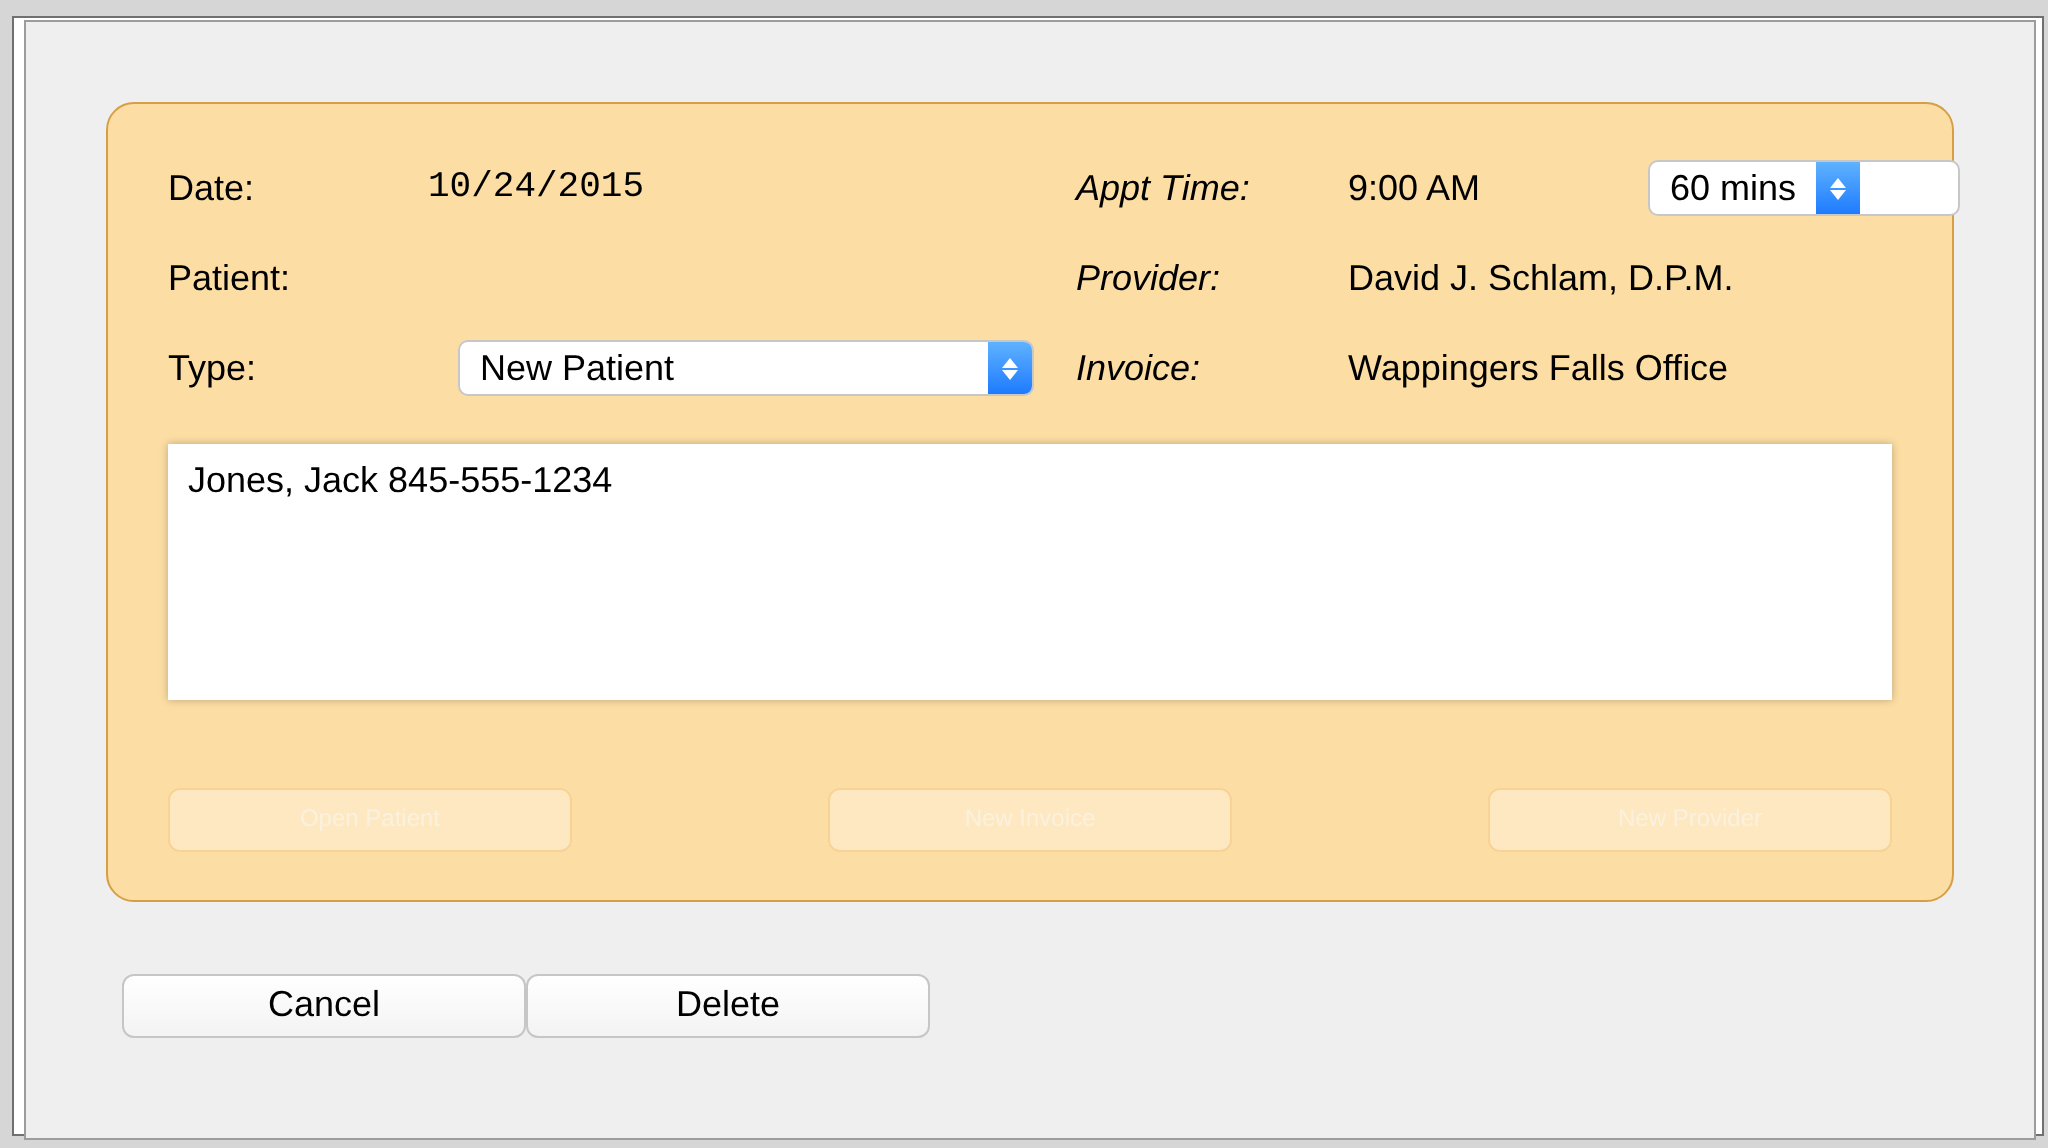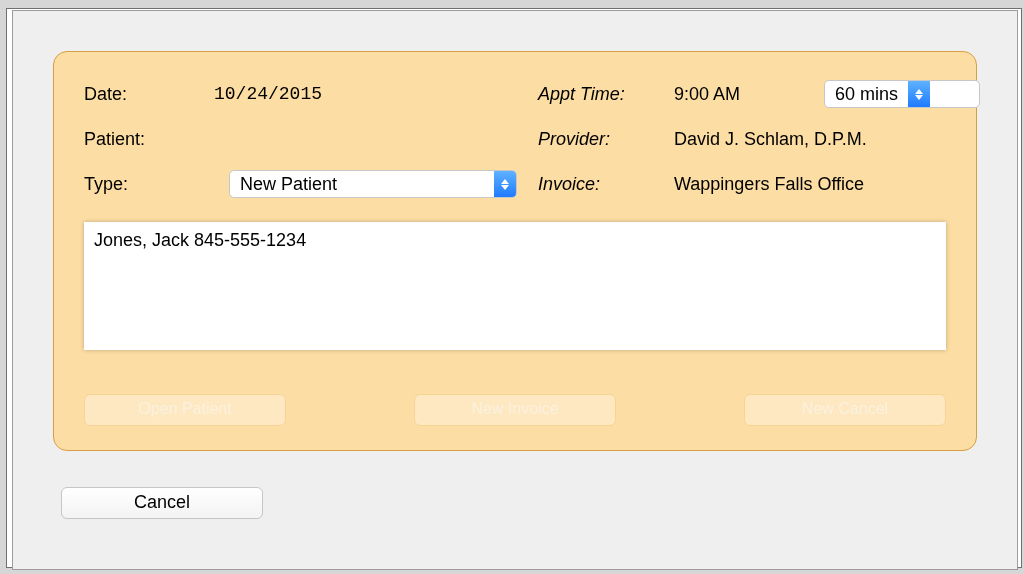--- a/index.html
+++ b/index.html
@@ -118,21 +118,21 @@
     justify-content: space-between;
   }
   .ghost-btn {
     width: 200px;
     height: 30px;
     border-radius: 6px;
     background: #fde8c2;
     color: #fbf1de;
     border: 1px solid #f7d396;
     text-align: center;
-    font-size: 16px;
+    font-size: 12px;
     line-height: 28px;
   }
 
   .footer {
     position:absolute;
     left: 48px; right: 31px; top: 476px;
     display:flex;
     justify-content: flex-start;
   }
   .mac-btn {
@@ -197,21 +197,22 @@
 
       <span class="lbl-r">Invoice:</span>
       <span class="val-r">Wappingers Falls Office</span>
     </div>
 
     <textarea class="notes" style="">Jones, Jack 845-555-1234</textarea>
 
     <div class="card-buttons">
       <div class="ghost-btn">Open Patient</div>
       <div class="ghost-btn">New Invoice</div>
-      <div class="ghost-btn">New Cancel</div>
+      <div class="ghost-btn">New Provider</div>
     </div>
   </div>
 
   <div class="footer">
     <div class="mac-btn">Cancel</div>
+    <div class="mac-btn">Delete</div>
   </div>
 
 </div>
 
 </body></html>

